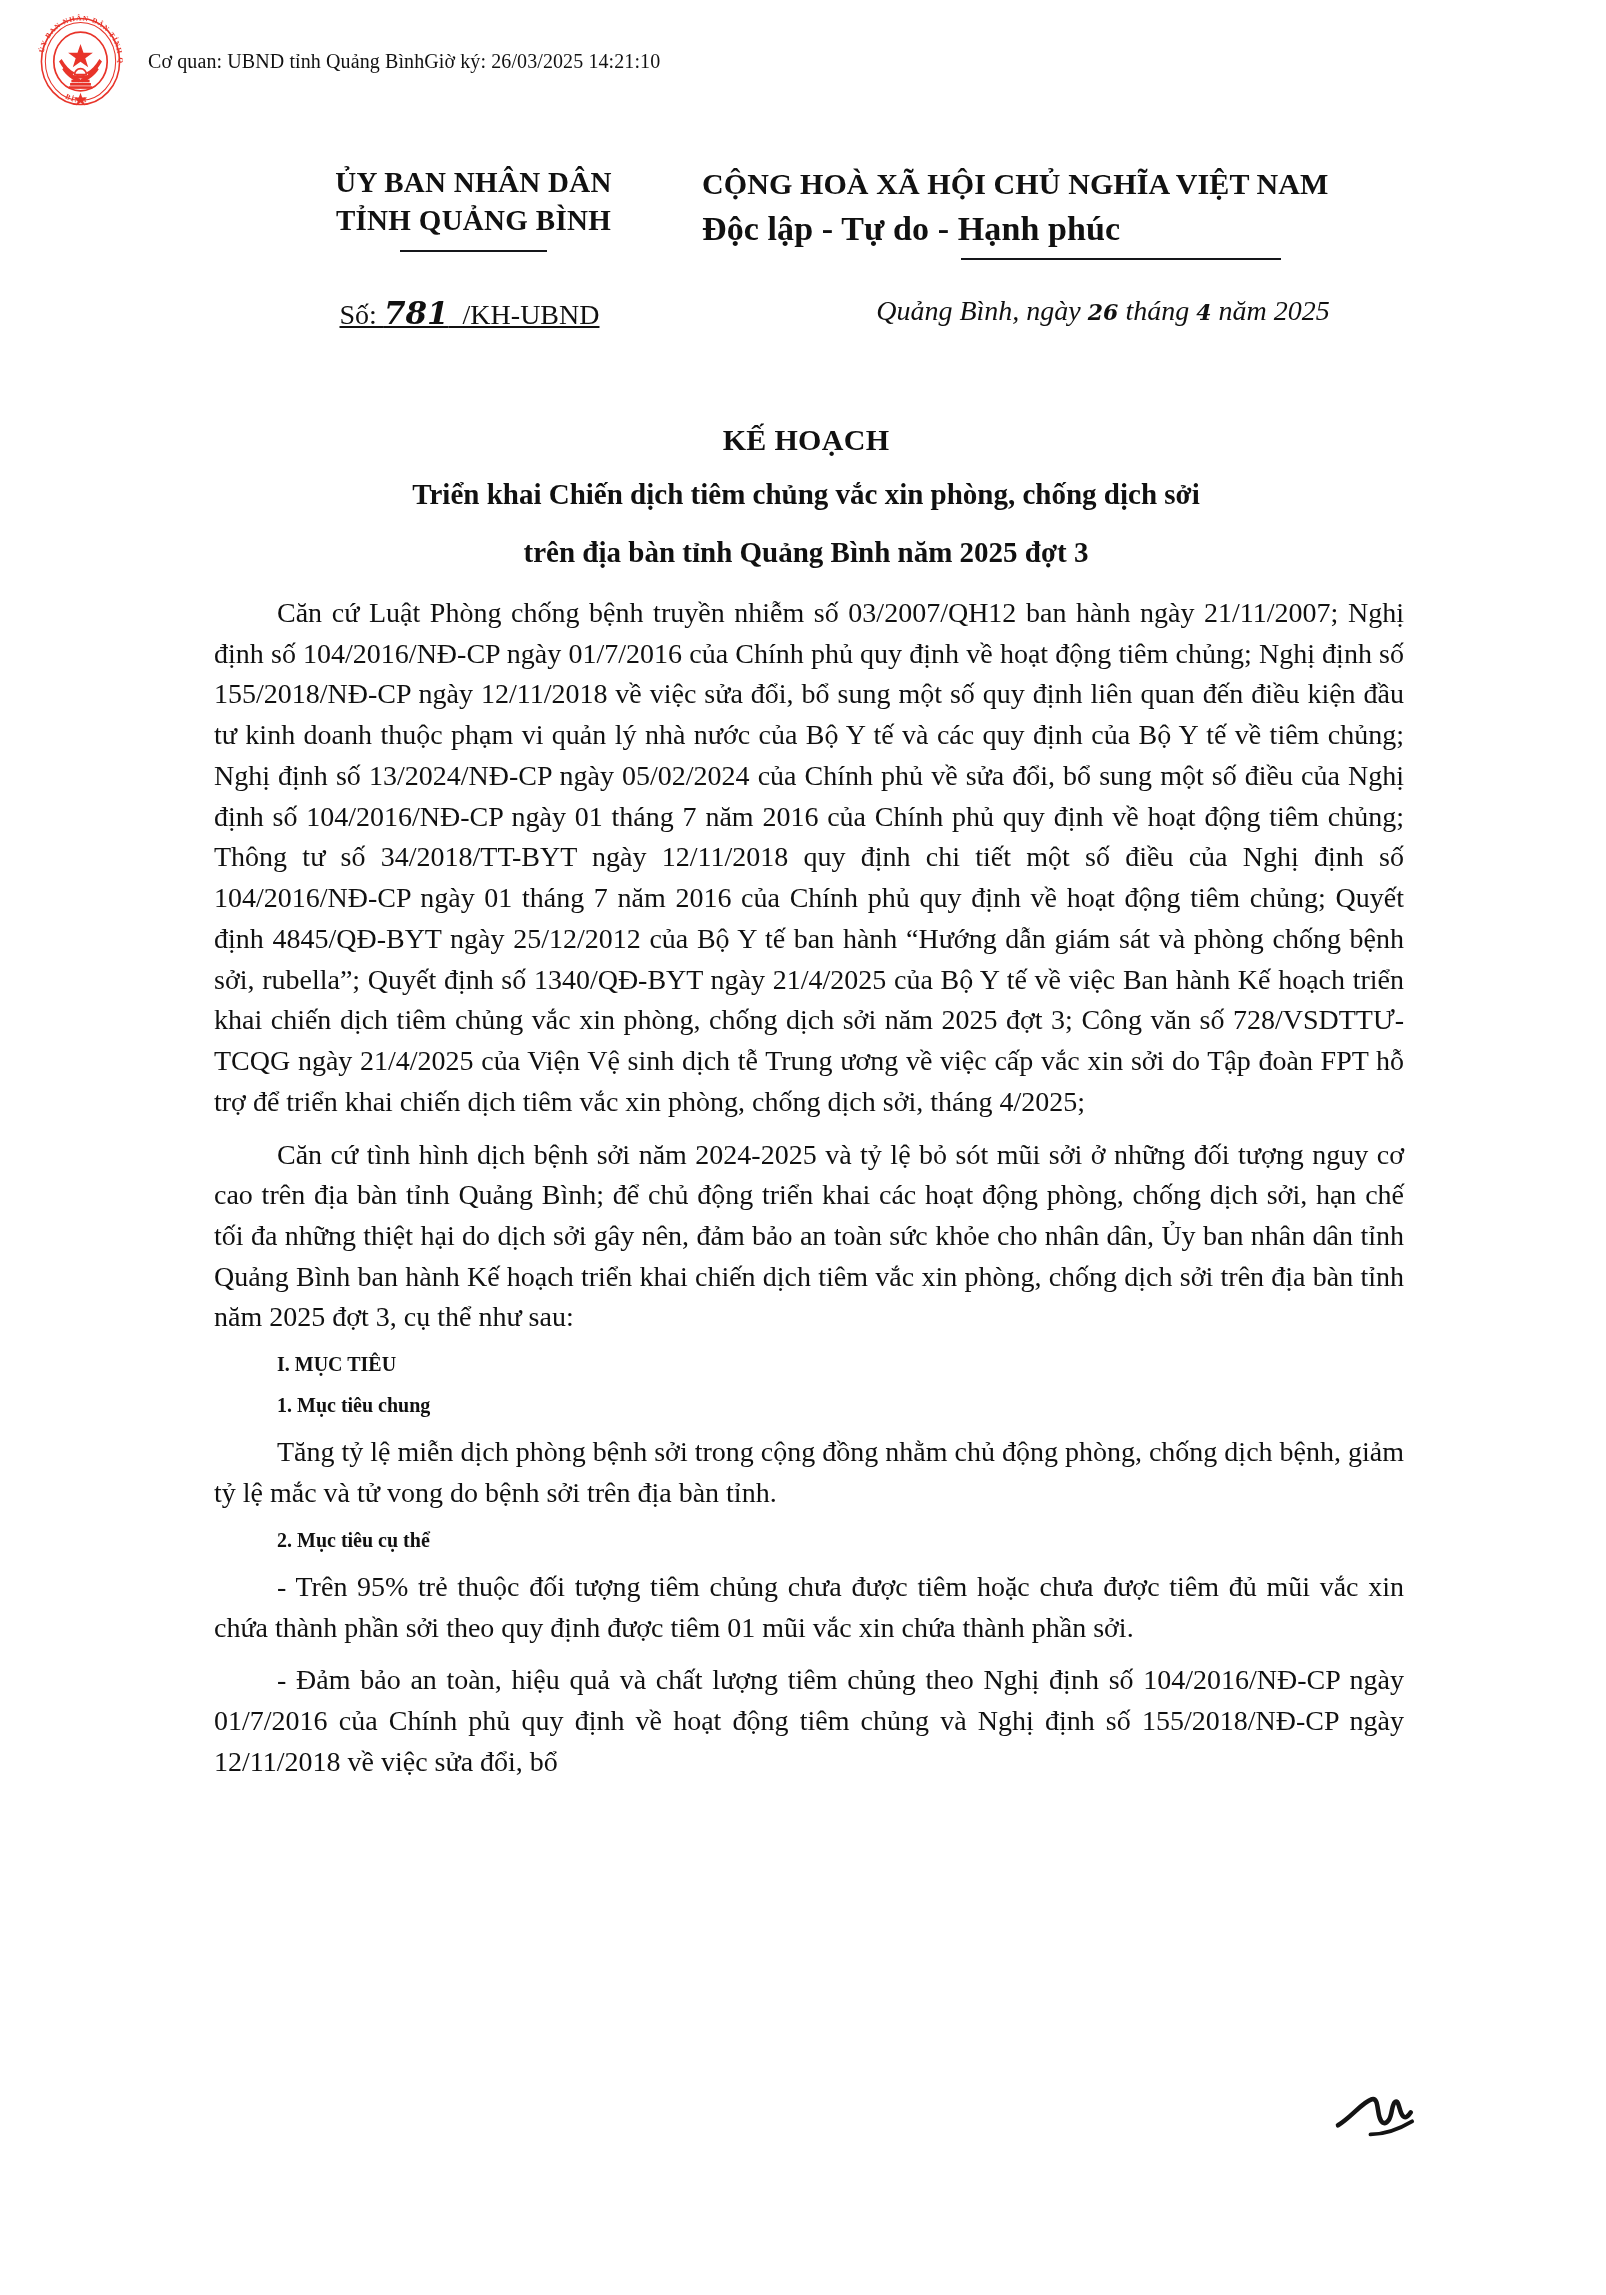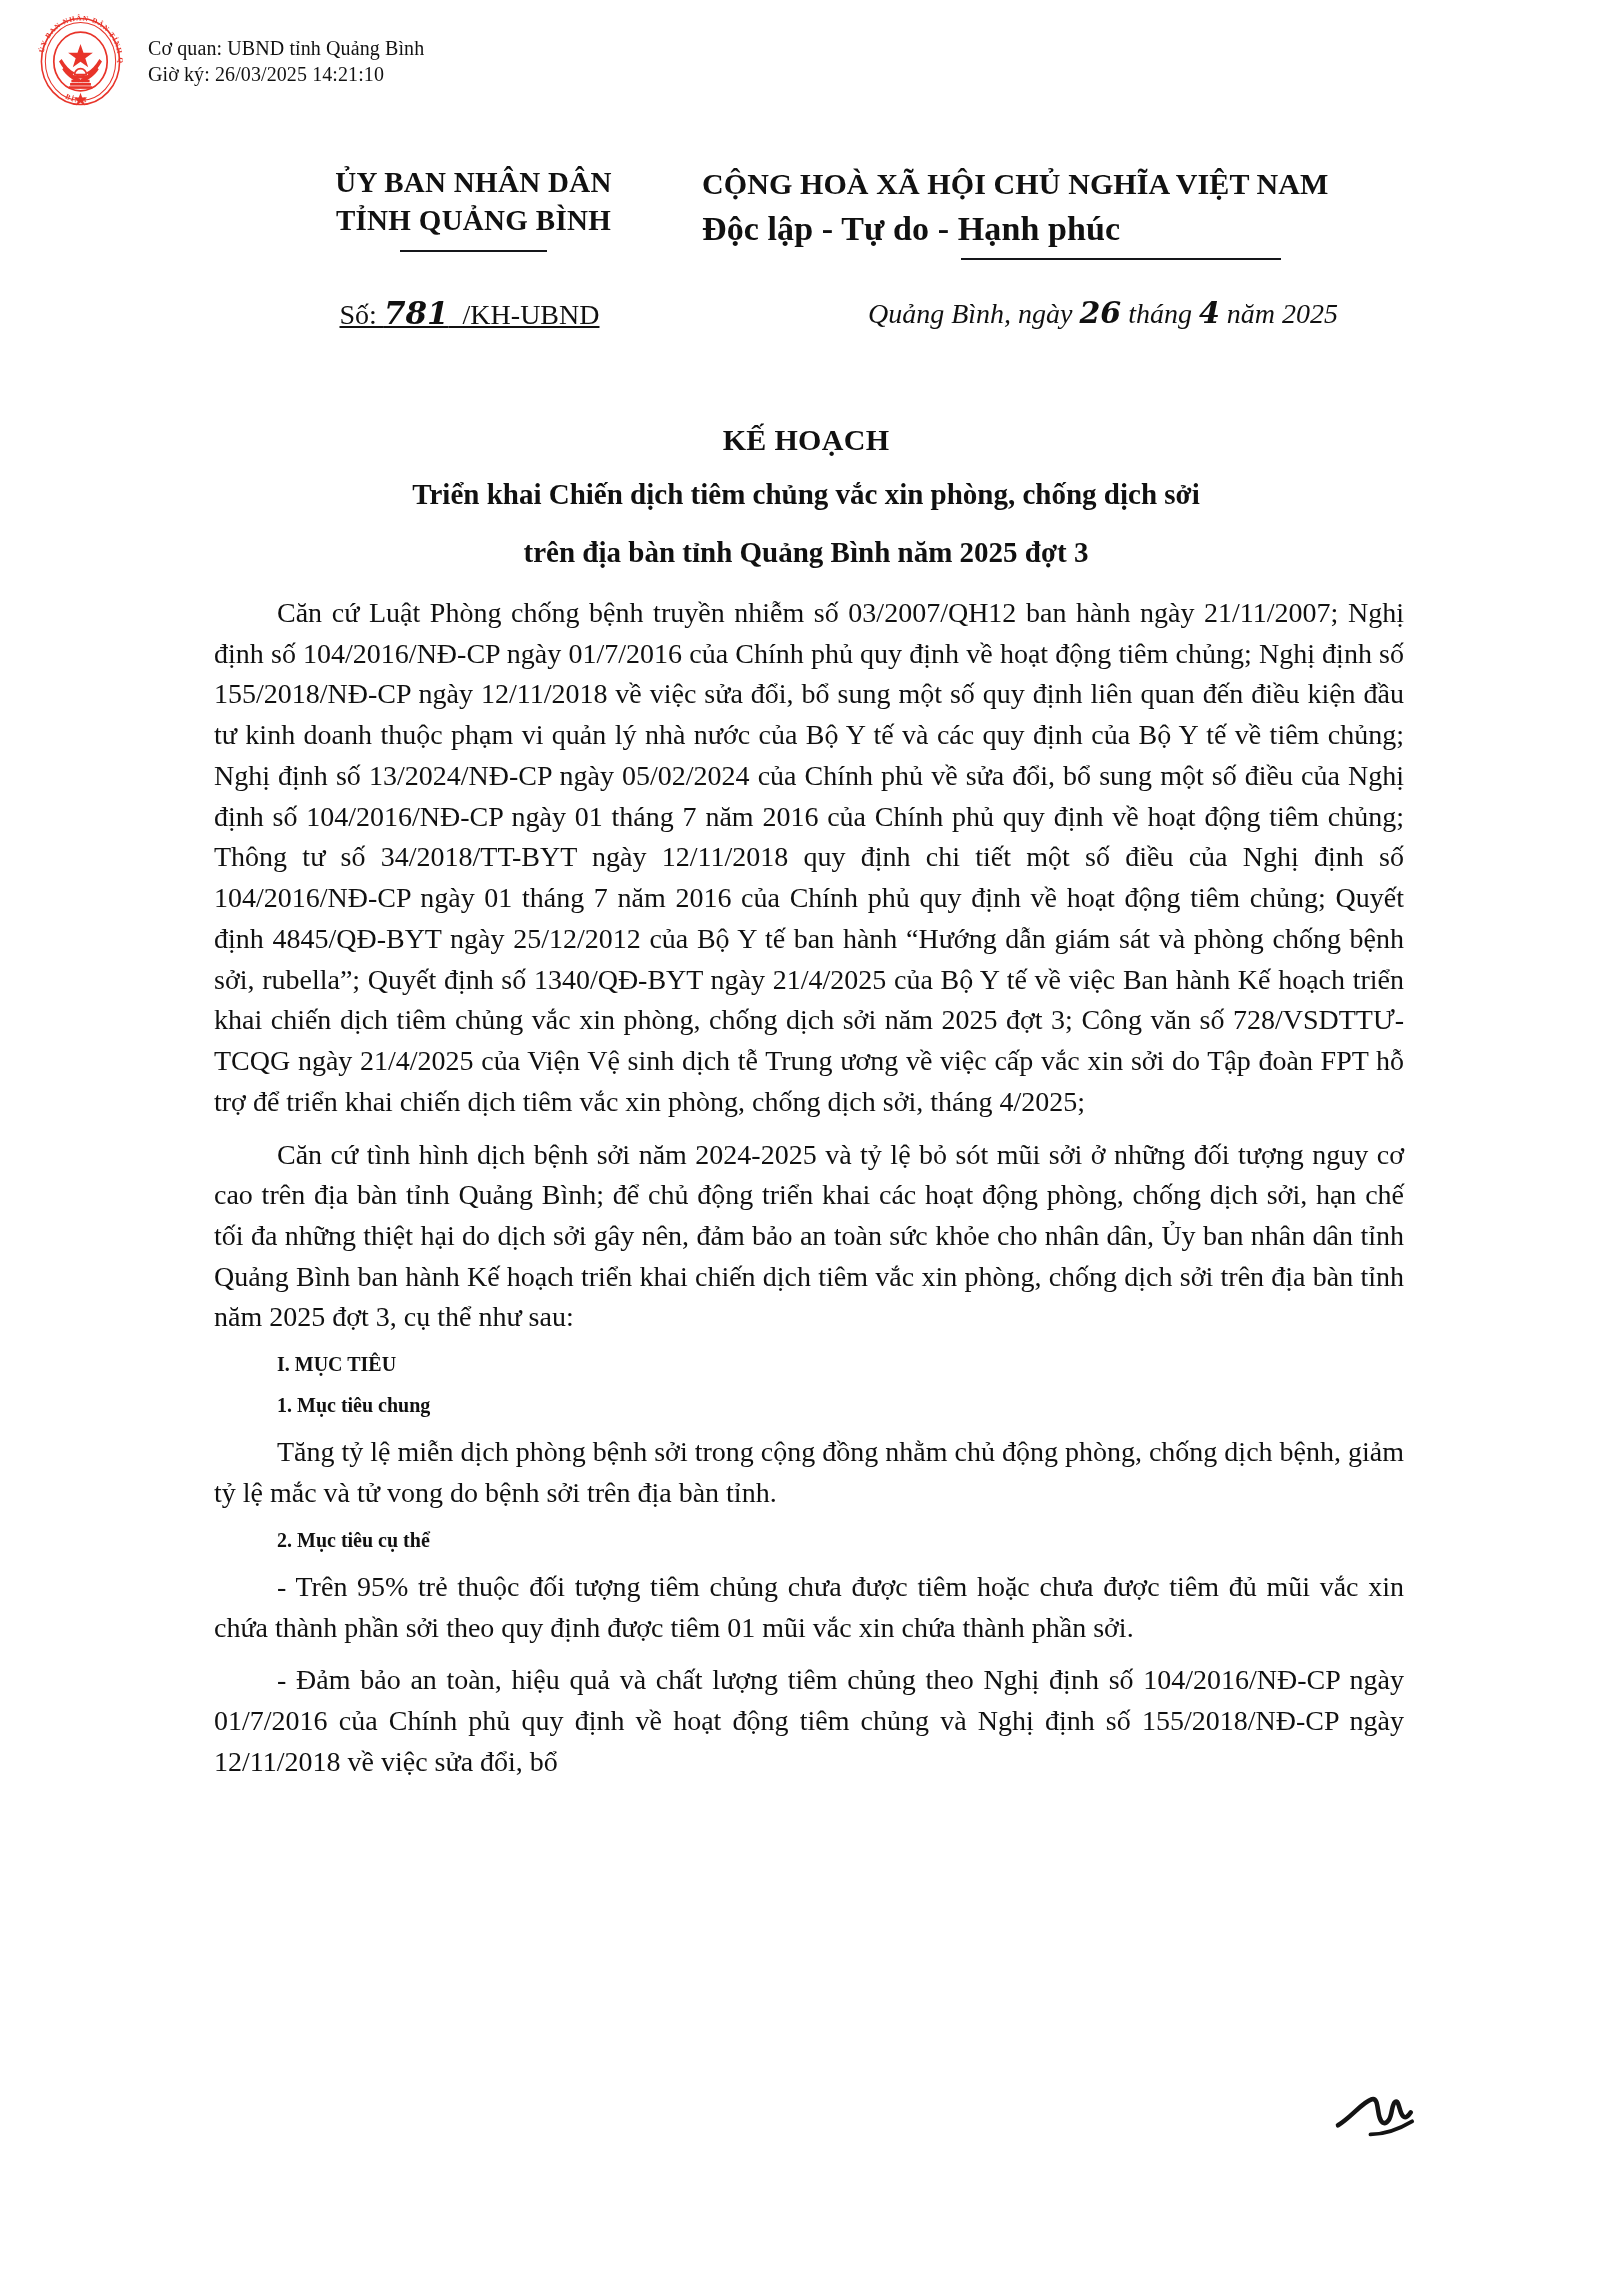--- a/index.html
+++ b/index.html
@@ -29,21 +29,21 @@
   .seal {
     position: relative;
     width: 99px;
     height: 99px;
     flex: 0 0 auto;
   }
   .seal svg { display: block; width: 99px; height: 99px; }
 
   .sig-text {
     display: flex;
-    flex-direction: column;
+    flex-direction: row;
     justify-content: center;
     line-height: 1.30;
     font-size: 20px;
     color: #121212;
     letter-spacing: 0.1px;
   }
 
   
   .header {
     position: absolute;
@@ -115,21 +115,21 @@
     text-align: center;
     padding-right: 98px;
     font-style: italic;
     font-size: 28px;
     white-space: pre;
   }
   .hand-date {
     font-family: "DejaVu Serif", serif;
     font-style: italic;
     font-weight: bold;
-    font-size: 30px;
+    font-size: 22px;
   }
 
   
   .title-block {
     position: absolute;
     top: 423px;
     left: 196px;
     width: 1220px;
     text-align: center;
   }

